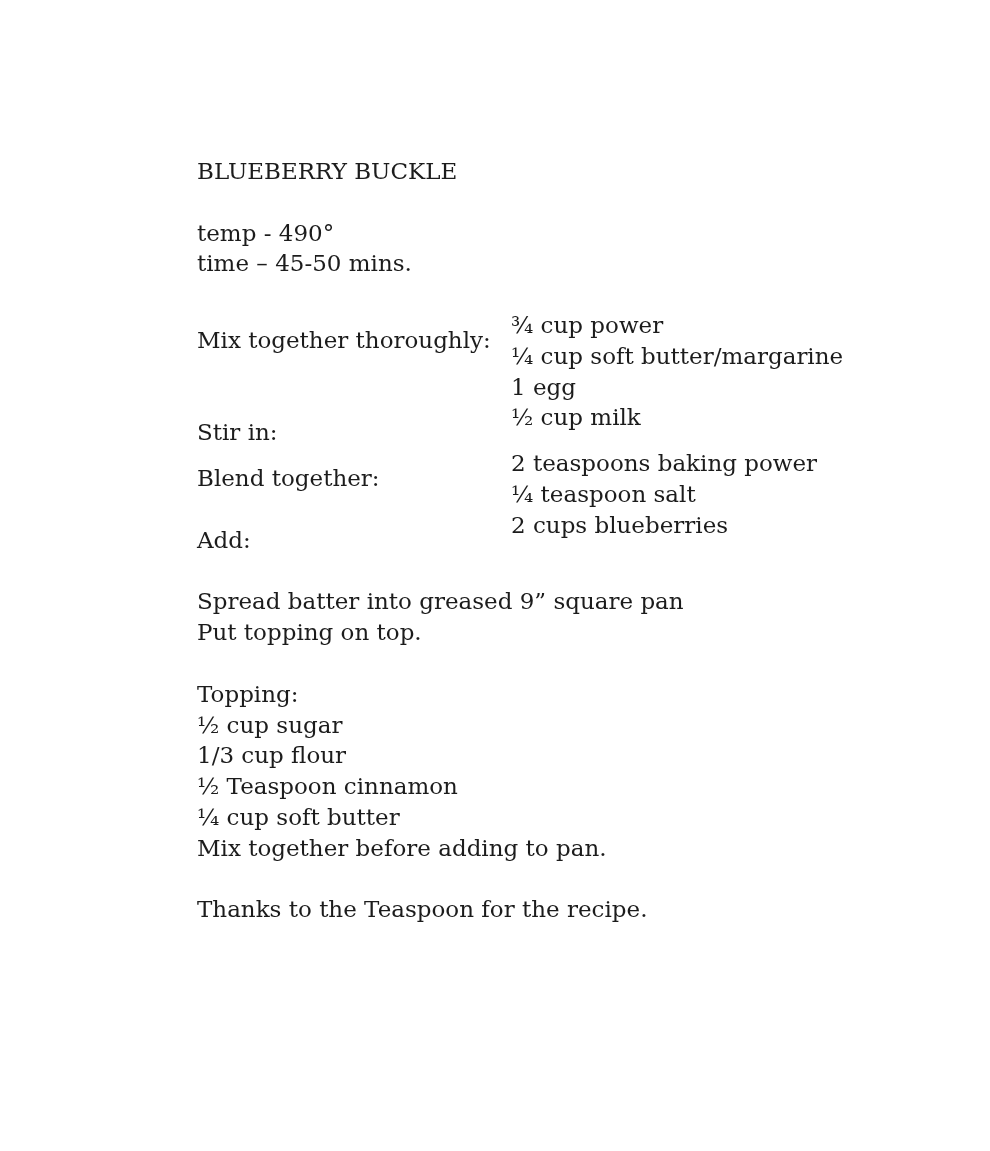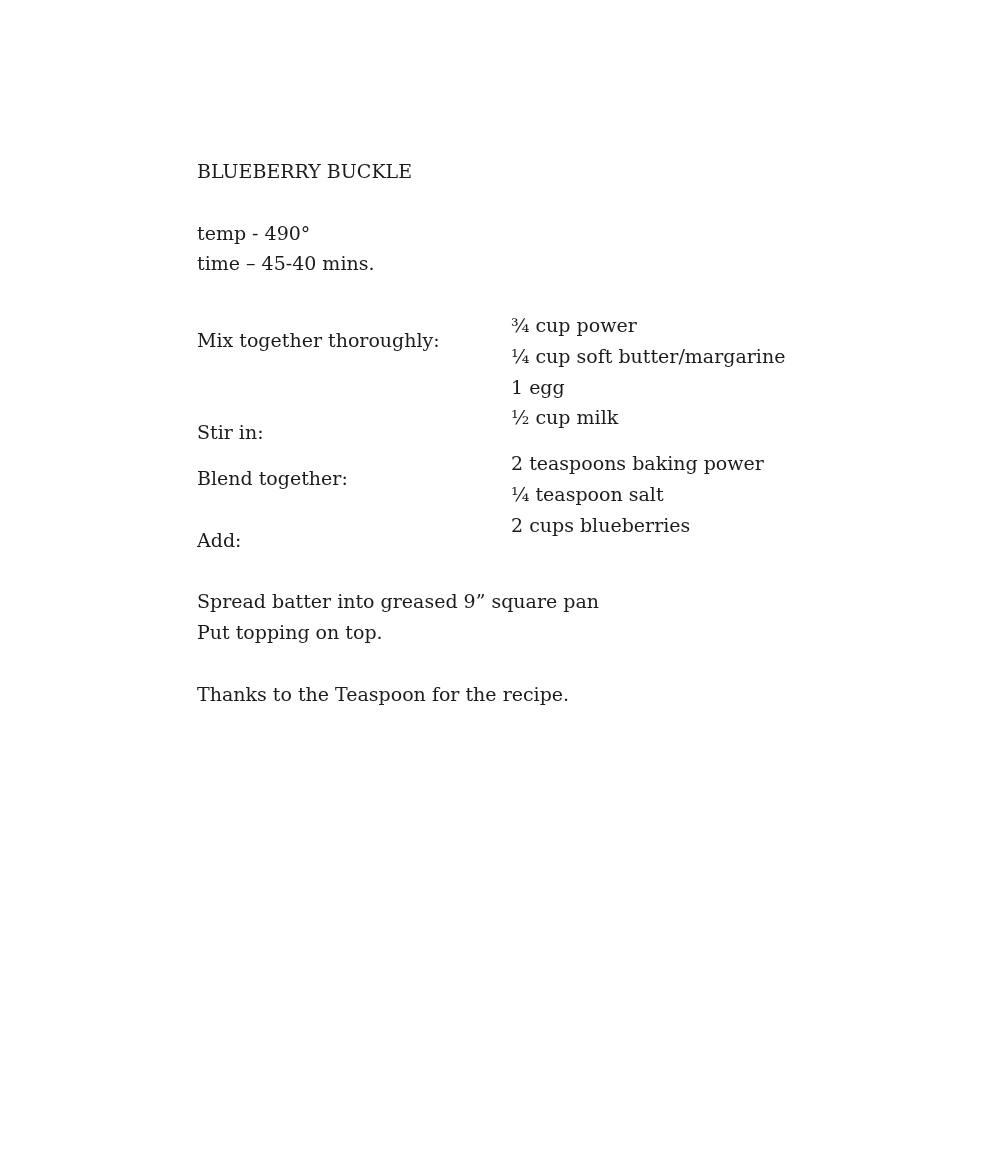--- a/index.html
+++ b/index.html
@@ -7,21 +7,21 @@
     padding: 0;
     background: #ffffff;
   }
   .page {
     position: relative;
     width: 990px;
     height: 1151px;
     background: #ffffff;
     overflow: hidden;
     font-family: "DejaVu Serif", "Liberation Serif", serif;
-    font-size: 19px;
+    font-size: 23px;
     line-height: 30.8px;
     color: #1c1c1c;
   }
   .content {
     padding: 156px 60px 0 197px;
   }
   .section + .section {
     margin-top: 30.8px; 
   }
   .line {
@@ -46,21 +46,21 @@
 
 <div class="page">
   <div class="content">
 
     <div class="section">
       <div class="line">BLUEBERRY BUCKLE</div>
     </div>
 
     <div class="section">
       <div class="line">temp - 490°</div>
-      <div class="line">time – 45-40 mins.</div>
+      <div class="line">time – 45-50 mins.</div>
     </div>
 
     <div class="section">
       <div class="ing-row">
         <div class="ing-label line">Mix together thoroughly:</div>
         <div class="ing-items">
           <div class="line">¾ cup power</div>
           <div class="line">¼ cup soft butter/margarine</div>
           <div class="line">1 egg</div>
         </div>
@@ -84,20 +84,28 @@
           <div class="line">2 cups blueberries</div>
         </div>
       </div>
     </div>
 
     <div class="section">
       <div class="line">Spread batter into greased 9” square pan</div>
       <div class="line">Put topping on top.</div>
     </div>
 
+    <div class="section">
+      <div class="line">Topping:</div>
+      <div class="line">½ cup sugar</div>
+      <div class="line">1/3 cup flour</div>
+      <div class="line">½ Teaspoon cinnamon</div>
+      <div class="line">¼ cup soft butter</div>
+      <div class="line">Mix together before adding to pan.</div>
+    </div>
 
 
     <div class="section">
       <div class="line">Thanks to the Teaspoon for the recipe.</div>
     </div>
 
   </div>
 </div>
 
 </body></html>

